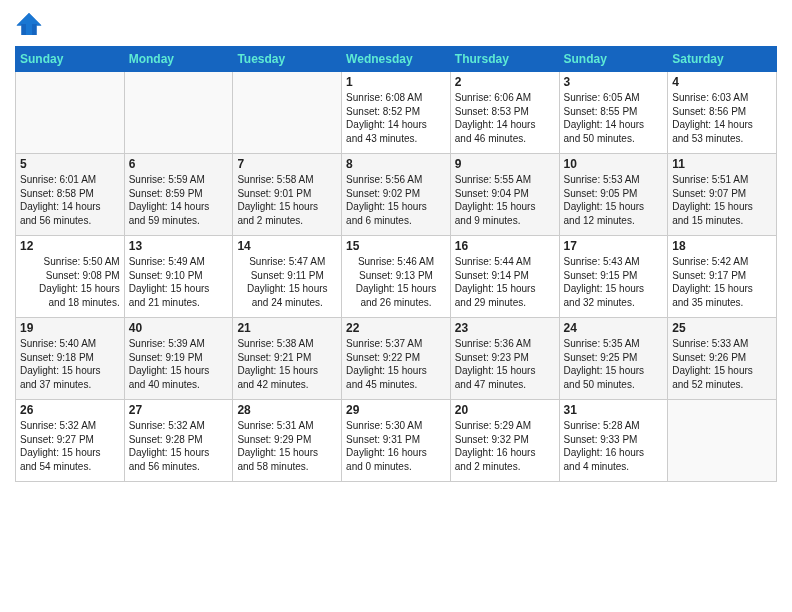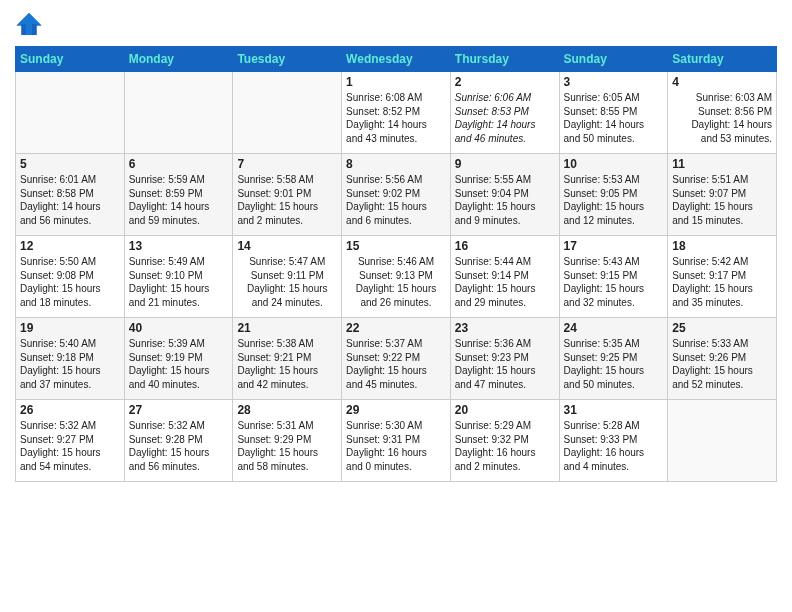--- a/index.html
+++ b/index.html
@@ -142,35 +142,35 @@
           <td class="empty"></td>
           <td>
             <span class="day-num">1</span>
             <div class="day-info" style="white-space: pre-line;">Sunrise: 6:08 AM
 Sunset: 8:52 PM
 Daylight: 14 hours
 and 43 minutes.</div>
           </td>
           <td>
             <span class="day-num">2</span>
-            <div class="day-info" style="white-space: pre-line; font-style: italic;">Sunrise: 6:06 AM
+            <div class="day-info" style="white-space: pre-line;">Sunrise: 6:06 AM
 Sunset: 8:53 PM
 Daylight: 14 hours
 and 46 minutes.</div>
           </td>
           <td>
             <span class="day-num">3</span>
             <div class="day-info" style="white-space: pre-line;">Sunrise: 6:05 AM
 Sunset: 8:55 PM
 Daylight: 14 hours
 and 50 minutes.</div>
           </td>
           <td>
             <span class="day-num">4</span>
-            <div class="day-info" style="white-space: pre-line; text-align: right;">Sunrise: 6:03 AM
+            <div class="day-info" style="white-space: pre-line;">Sunrise: 6:03 AM
 Sunset: 8:56 PM
 Daylight: 14 hours
 and 53 minutes.</div>
           </td>
         </tr>
         <tr>
           <td>
             <span class="day-num">5</span>
             <div class="day-info" style="white-space: pre-line;">Sunrise: 6:01 AM
 Sunset: 8:58 PM
@@ -216,21 +216,21 @@
             <span class="day-num">11</span>
             <div class="day-info" style="white-space: pre-line;">Sunrise: 5:51 AM
 Sunset: 9:07 PM
 Daylight: 15 hours
 and 15 minutes.</div>
           </td>
         </tr>
         <tr>
           <td>
             <span class="day-num">12</span>
-            <div class="day-info" style="white-space: pre-line;">Sunrise: 5:50 AM
+            <div class="day-info" style="white-space: pre-line; text-align: right;">Sunrise: 5:50 AM
 Sunset: 9:08 PM
 Daylight: 15 hours
 and 18 minutes.</div>
           </td>
           <td>
             <span class="day-num">13</span>
             <div class="day-info" style="white-space: pre-line;">Sunrise: 5:49 AM
 Sunset: 9:10 PM
 Daylight: 15 hours
 and 21 minutes.</div>

